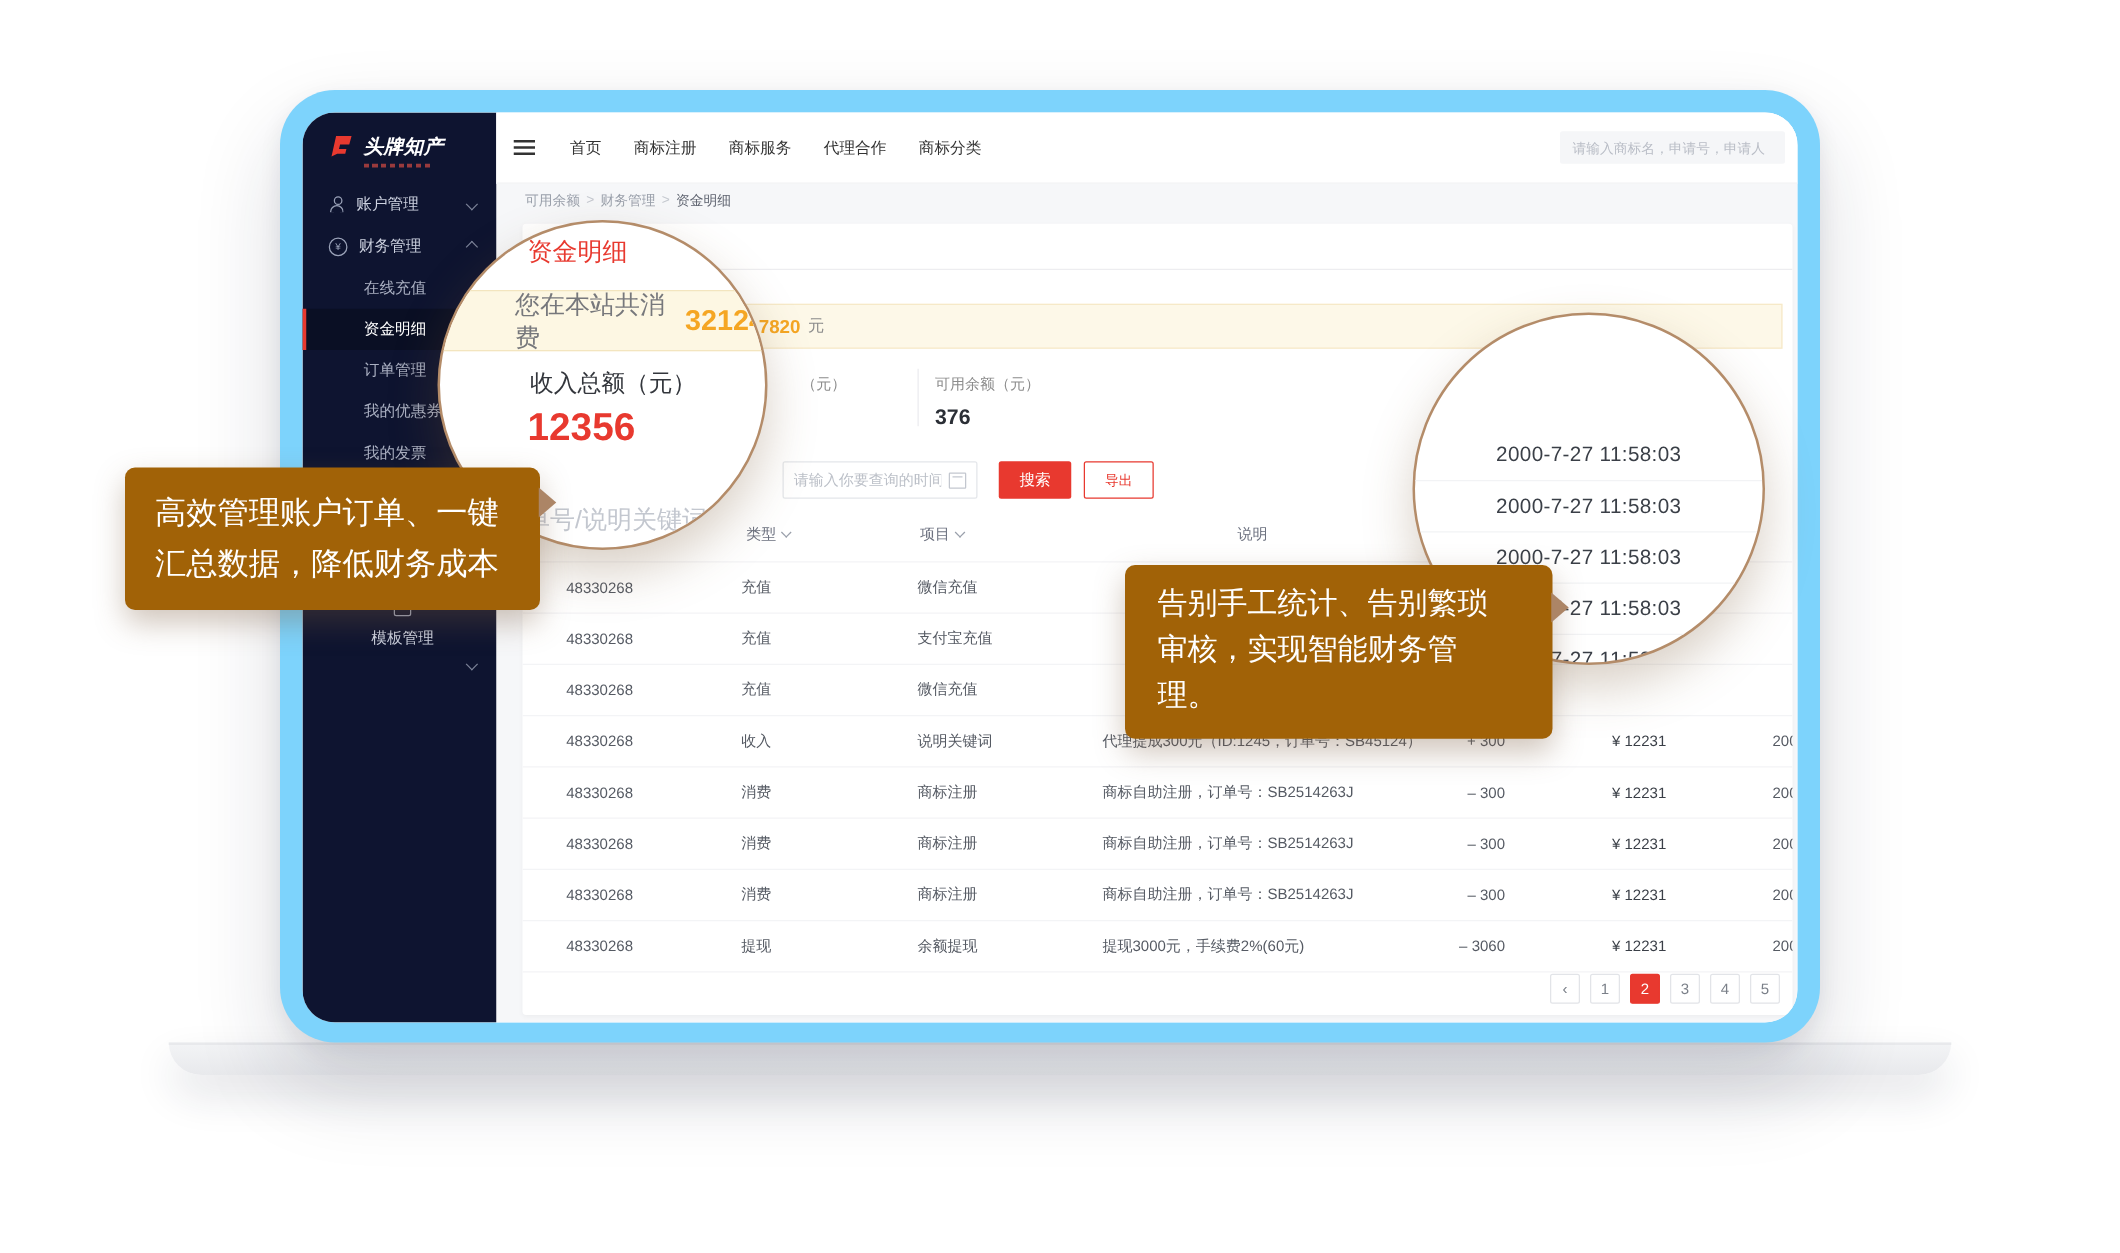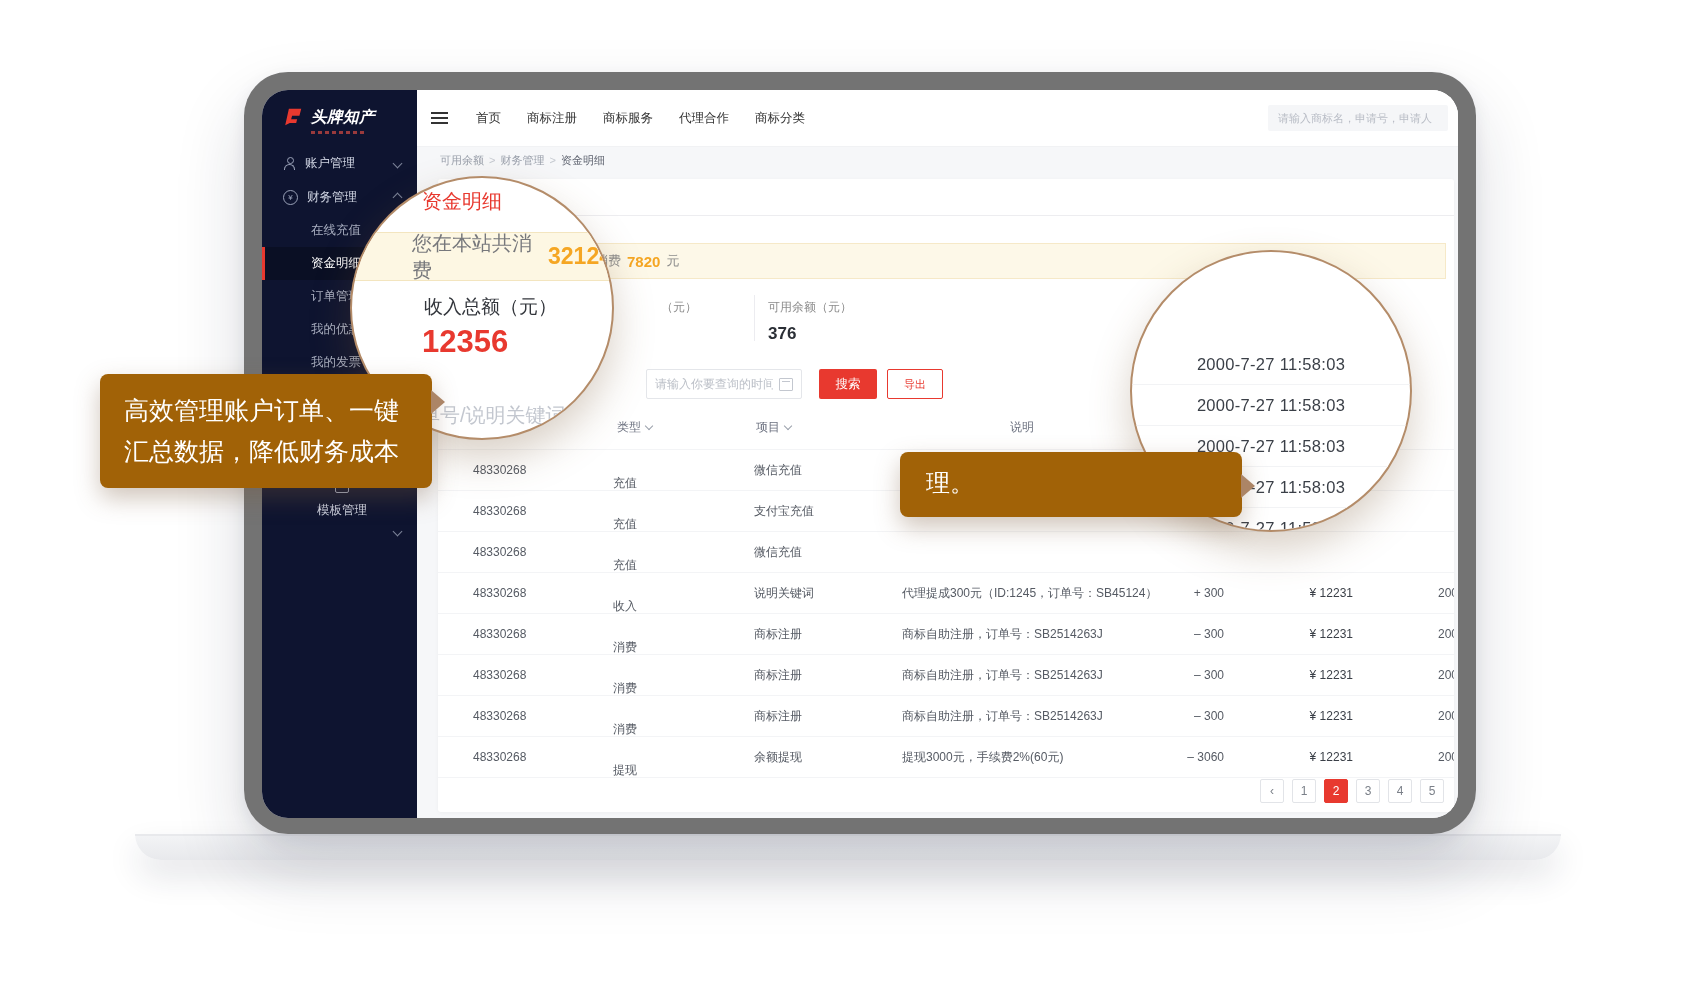--- a/index.html
+++ b/index.html
@@ -1,20 +1,20 @@
 <!DOCTYPE html>
 <html lang="zh"><head>
 <meta charset="utf-8">
 <style>
   html,body{margin:0;padding:0;background:#fff;}
   body{width:1696px;height:1002px;overflow:hidden;font-family:"Liberation Sans","DejaVu Sans",sans-serif;}
   .stage{position:absolute;inset:0;width:1696px;height:1002px;}
 
   
-  .laptop{position:absolute;left:244px;top:72px;width:1232px;height:762px;background:#737373;
+  .laptop{position:absolute;left:224px;top:72px;width:1232px;height:762px;background:#7dd3fc;
           border-radius:44px;box-shadow:0 34px 70px rgba(25,30,55,.16),0 6px 18px rgba(25,30,55,.08);z-index:1;}
   .screen{position:absolute;left:18px;top:18px;right:18px;bottom:16px;border-radius:26px;overflow:hidden;display:flex;background:#fff;}
   .base{position:absolute;left:135px;top:834px;width:1426px;height:26px;border-radius:0 0 28px 28px;
         background:linear-gradient(#f3f4f6,#e8e9ec);box-shadow:0 16px 32px rgba(30,35,60,.13);z-index:0;}
   .base::before{content:"";position:absolute;left:0;right:0;top:0;height:2px;background:#e8e9ec;}
 
   
   .sidebar{width:155px;flex:none;background:#0e1430;color:#c3c8d9;position:relative;font-size:12.5px;}
   .logo{display:flex;align-items:center;gap:7px;padding:16px 0 0 20px;cursor:pointer;}
   .logo-mark{width:22px;height:22px;flex:none;}
@@ -77,21 +77,21 @@
   .btn-export{position:absolute;left:449px;top:190px;width:56px;height:30px;border:1px solid #e8392f;color:#e8392f;
               background:#fff;font-size:11px;border-radius:2px;display:flex;align-items:center;justify-content:center;box-sizing:border-box;cursor:pointer;}
   .thead{position:absolute;left:0;right:0;top:240px;height:30px;font-size:12px;color:#6d7280;}
   .th{position:absolute;cursor:pointer;}
   .th-type{left:179px;}.th-project{left:318px;}.th-desc{left:572px;cursor:default;}
   .caret{display:inline-block;width:5px;height:5px;border-right:1.2px solid #9aa0ab;border-bottom:1.2px solid #9aa0ab;
          transform:rotate(45deg);margin-left:5px;vertical-align:2px;}
   .rows{position:absolute;left:0;right:0;top:270px;border-bottom:1px solid #f3f4f6;}
   .trow{position:relative;height:40px;border-top:1px solid #f3f4f6;font-size:12px;color:#555a63;white-space:nowrap;}
   .cell{position:absolute;top:50%;transform:translateY(-50%);}
-  .c-order{left:35px;}.c-type{left:175px;margin-top:13px;}.c-project{left:316px;}.c-desc{left:464px;}
+  .c-order{left:35px;}.c-type{left:175px;}.c-project{left:316px;}.c-desc{left:464px;}
   .c-amount{left:690px;width:96px;text-align:right;}
   .c-balance{left:800px;width:115px;text-align:right;color:#3a3f47;}
   .c-time{left:1000px;}
   .pager{position:absolute;right:10px;top:600px;display:flex;gap:8px;}
   .pbox{min-width:24px;height:24px;border:1px solid #e2e4e8;border-radius:2px;background:#fff;color:#7b8089;
         font-size:12px;display:flex;align-items:center;justify-content:center;cursor:pointer;box-sizing:border-box;padding:0 4px;}
   .pbox.active{background:#e8392f;border-color:#e8392f;color:#fff;}
 
   
   .bubble{position:absolute;border-radius:50%;background:#fff;border:2px solid #b48c69;
@@ -344,16 +344,18 @@
     </div>
   </div>
 
   <div class="callout co-left">
     <span class="arrow"></span>
     <div>高效管理账户订单、一键</div>
     <div>汇总数据，降低财务成本</div>
   </div>
   <div class="callout co-right">
     <span class="arrow"></span>
+    <div>告别手工统计、告别繁琐</div>
+    <div>审核，实现智能财务管</div>
     <div>理。</div>
   </div>
 
 </div>
 
 </body></html>

